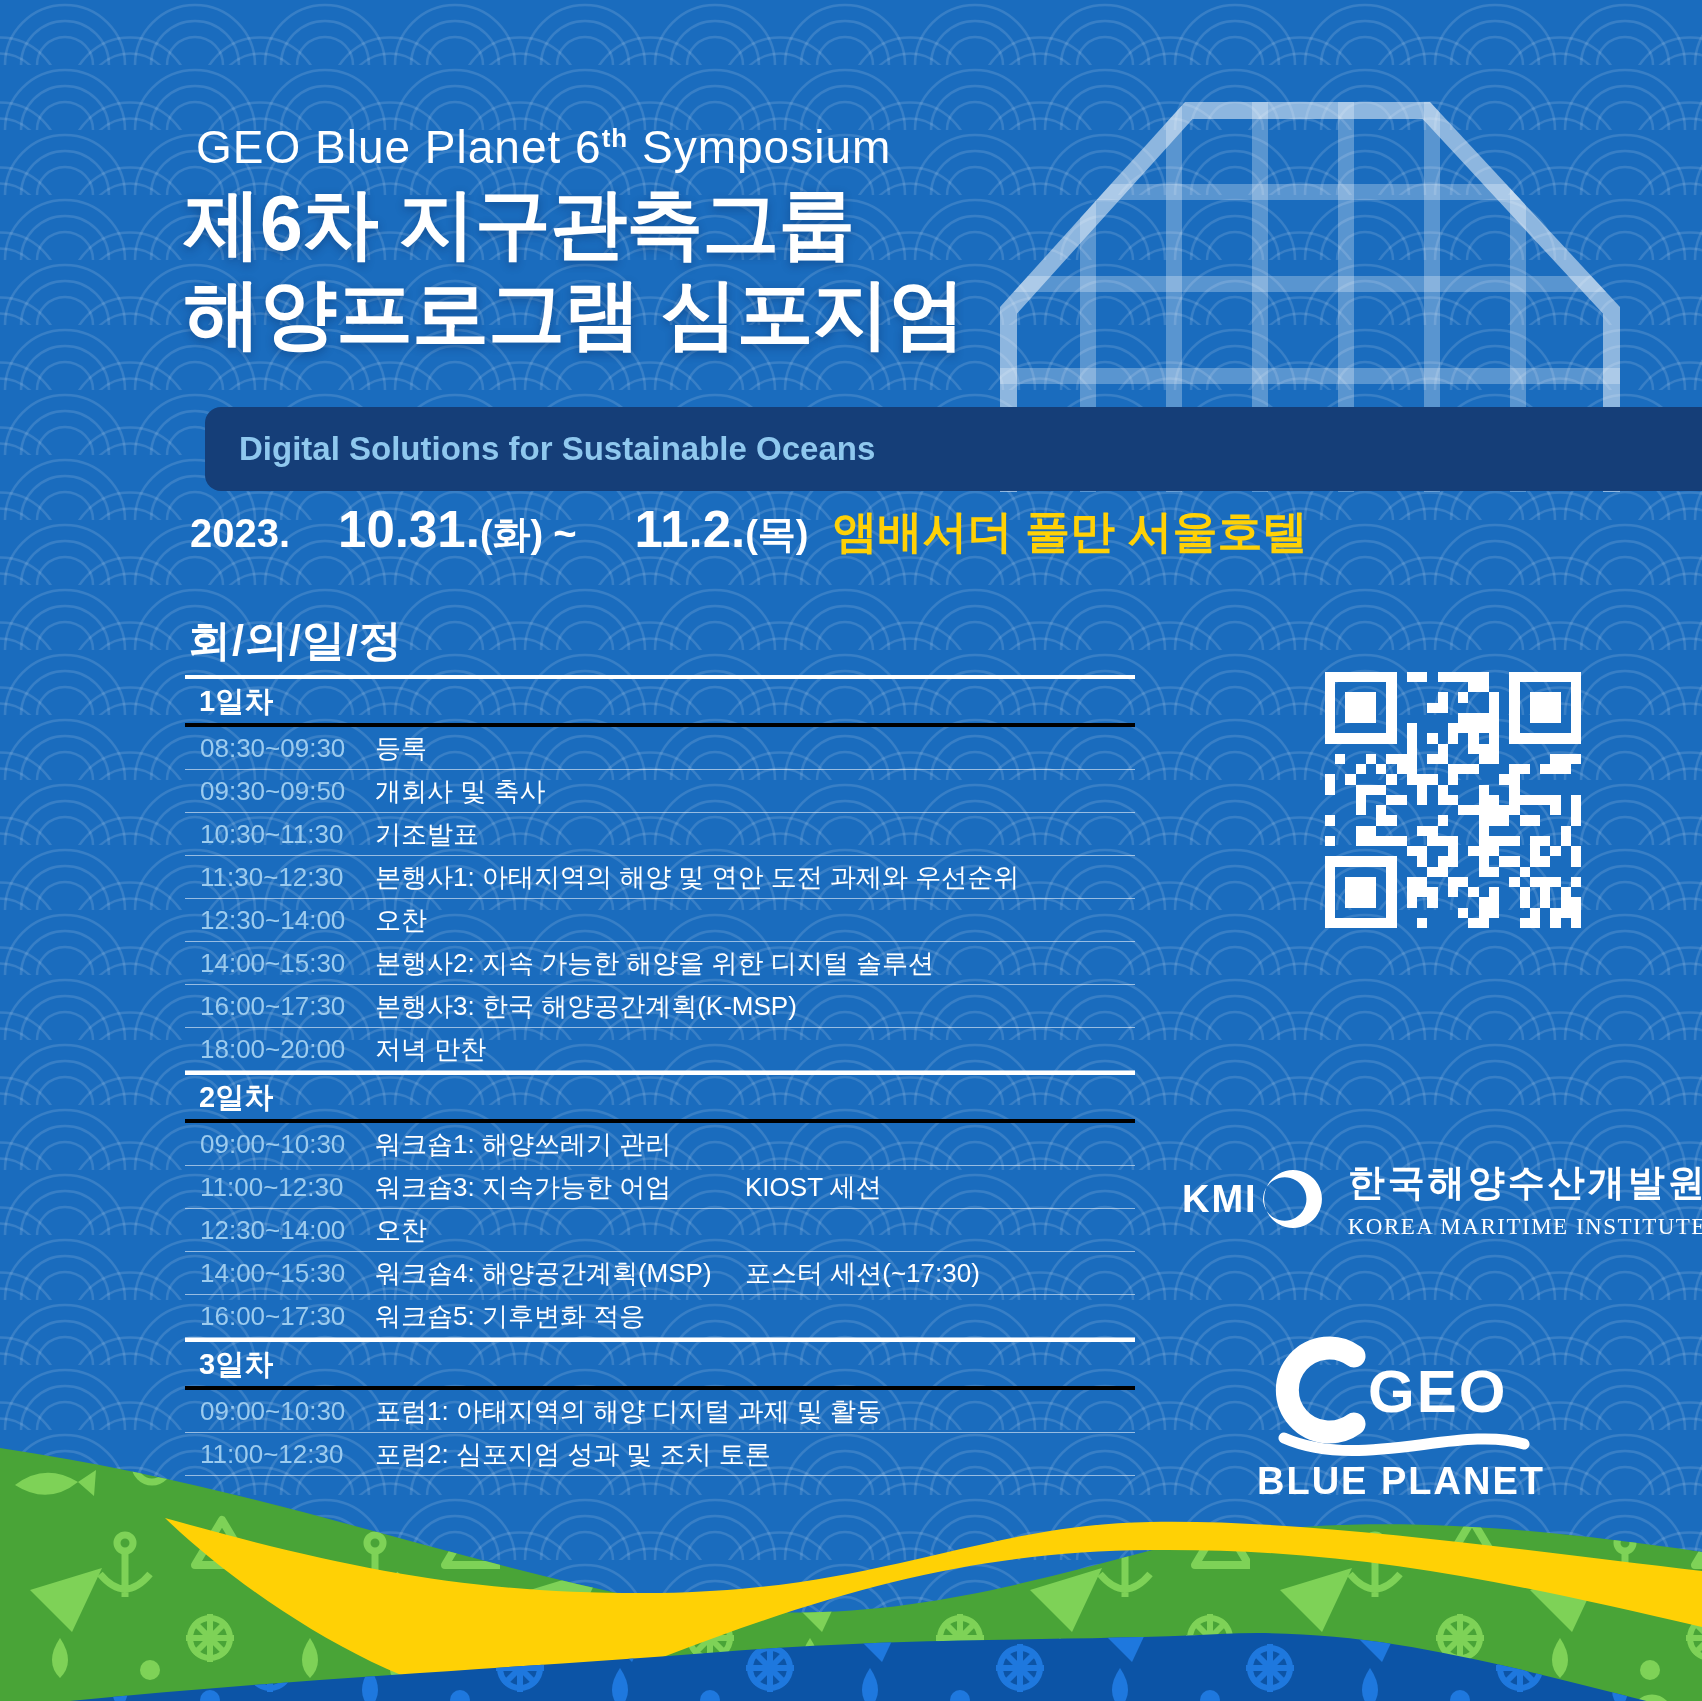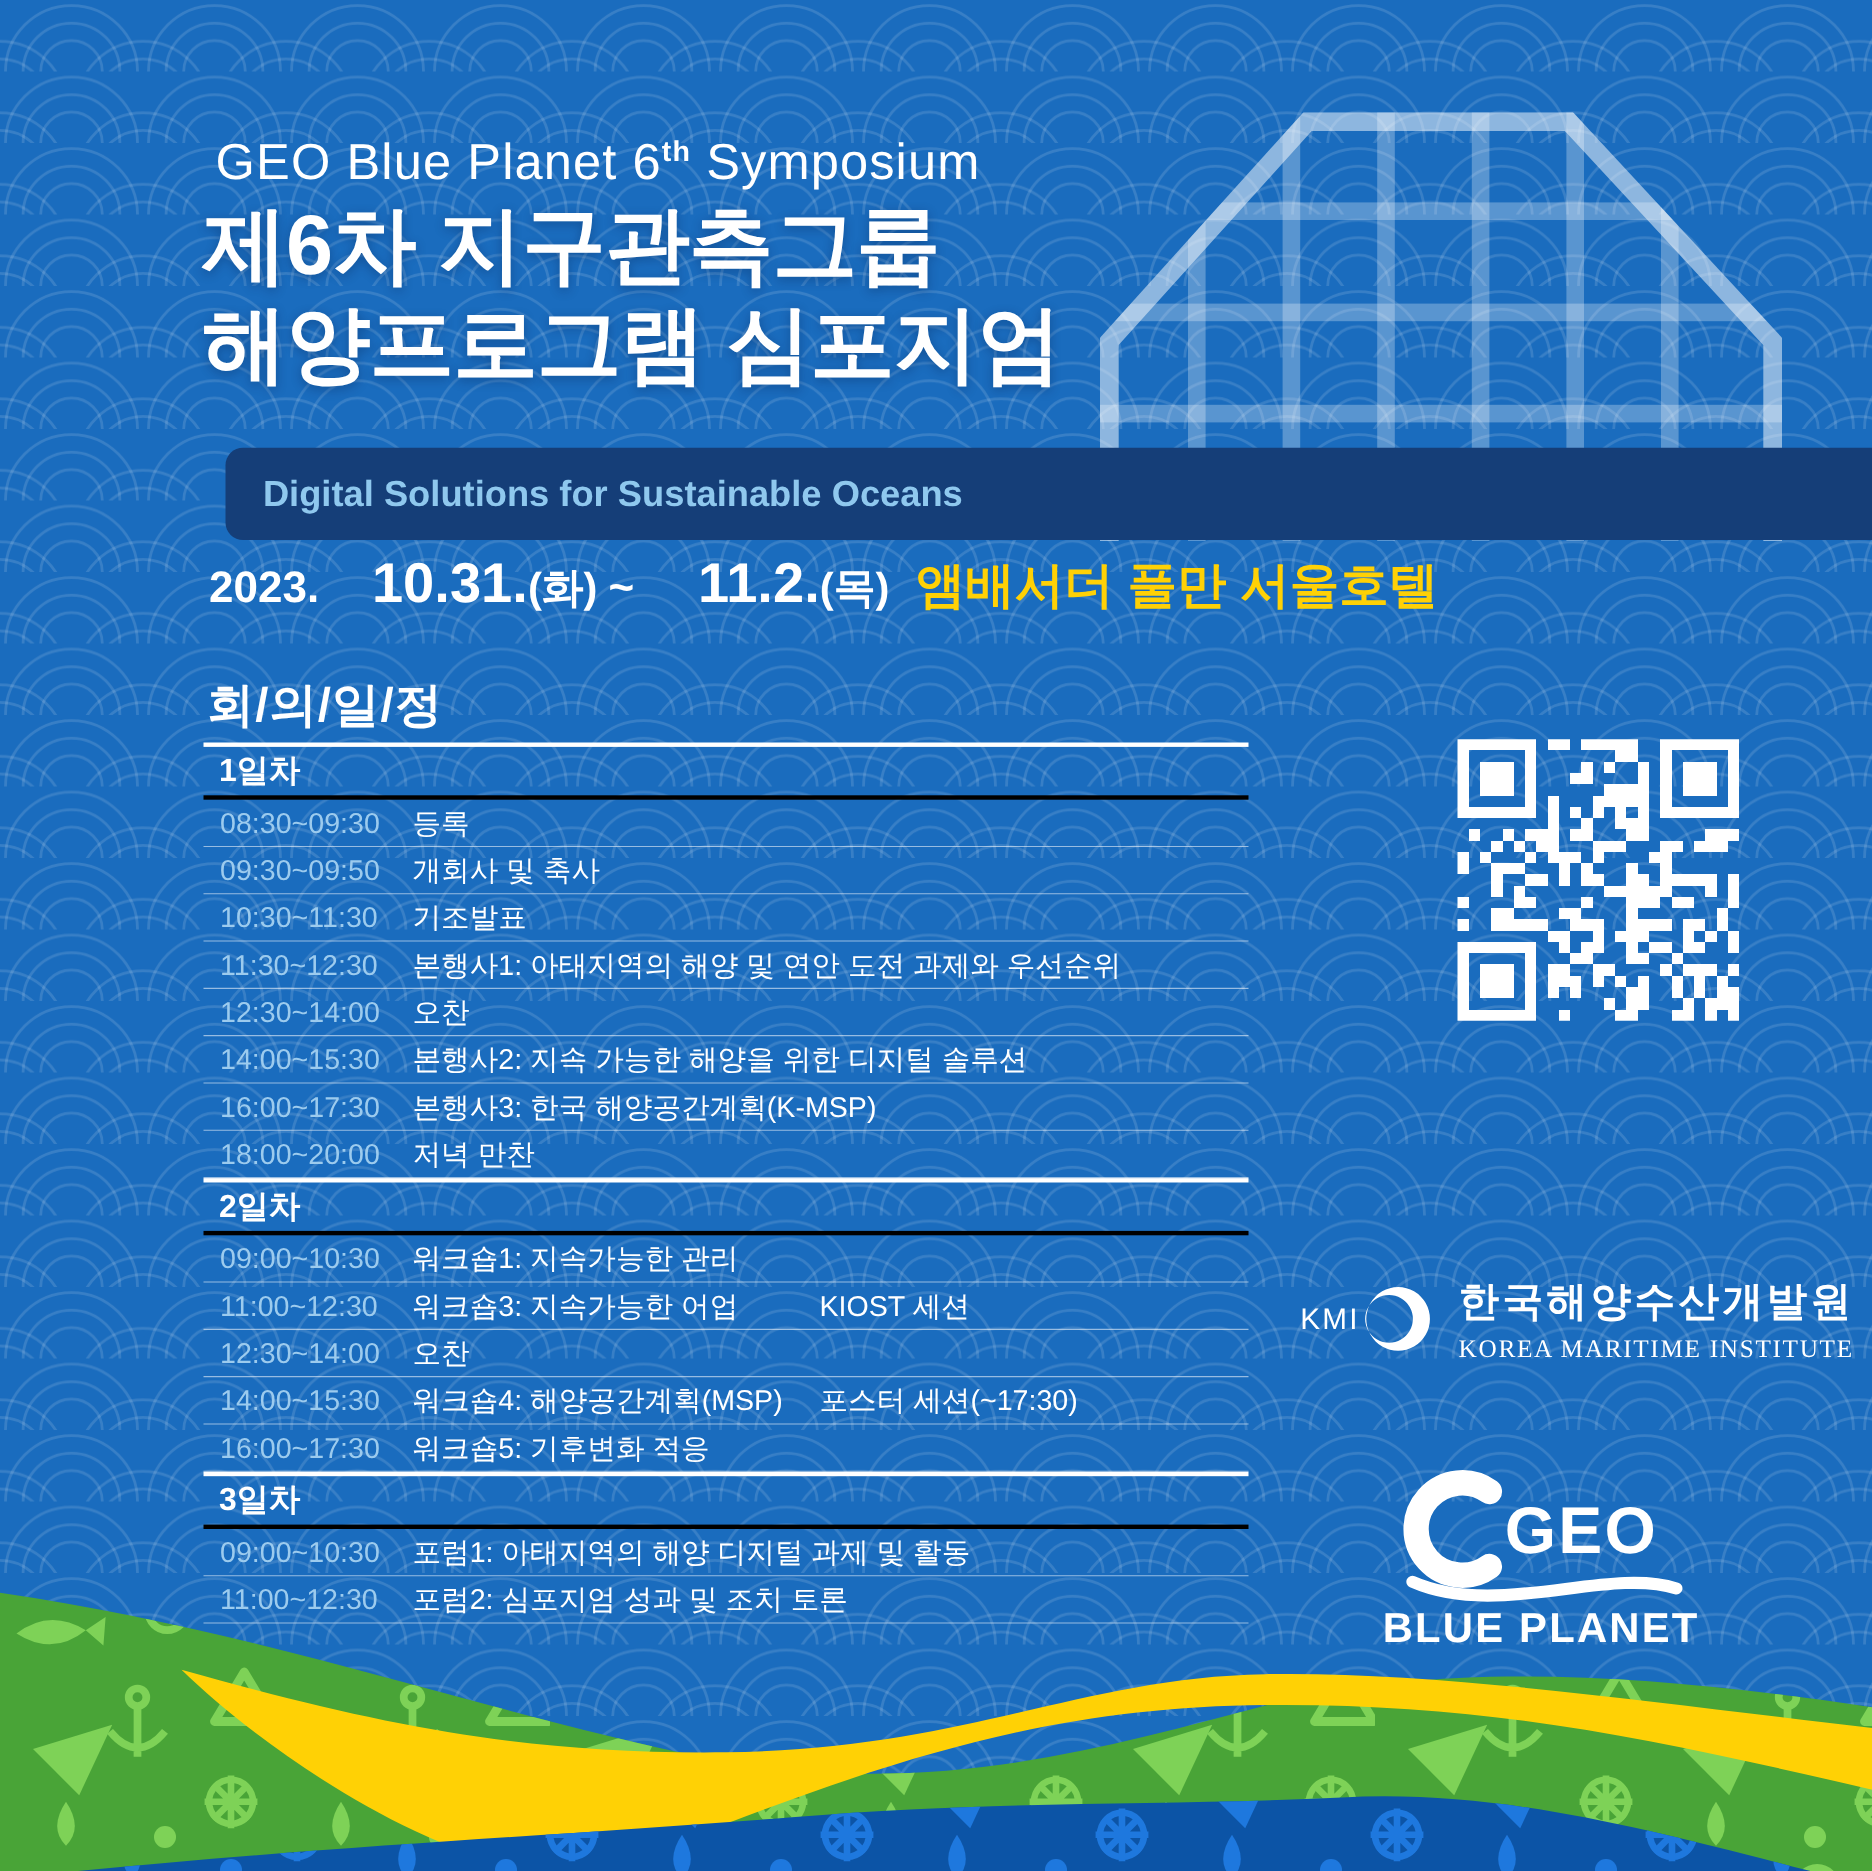--- a/index.html
+++ b/index.html
@@ -47,21 +47,21 @@
   .sched-time{width:190px;padding-left:15px;box-sizing:border-box;color:var(--time-text,#9CCBEE);flex:none;}
   .sched-col1{width:370px;flex:none;color:#fff;white-space:nowrap;}
   .sched-col2{flex:1;color:#fff;white-space:nowrap;}
 
   
   #qr-box{left:1325px;top:672px;width:256px;height:256px;}
 
   
   #kmi-logo{left:1182px;top:1158px;display:flex;align-items:center;gap:24px;color:#fff;}
   #kmi-mark{display:flex;align-items:center;gap:4px;}
-  #kmi-acronym{font-size:27px;font-weight:400;letter-spacing:2px;}
+  #kmi-acronym{font-size:38px;font-weight:700;letter-spacing:2px;}
   #kmi-names{display:flex;flex-direction:column;gap:6px;}
   #kmi-name-ko{font-size:37px;font-weight:600;letter-spacing:3px;white-space:nowrap;}
   #kmi-name-en{font-family:"Liberation Serif","DejaVu Serif",serif;font-size:23px;letter-spacing:1.5px;white-space:nowrap;}
 
   
   #geo-logo{left:1256px;top:1330px;width:290px;display:flex;flex-direction:column;align-items:center;}
   #geo-wordmark{font-size:38px;font-weight:800;color:#fff;letter-spacing:2px;margin-top:2px;}
   #geo-mark text{font-family:"Liberation Sans","DejaVu Sans",sans-serif;font-size:60px;font-weight:800;fill:#fff;letter-spacing:2px;}
 
   
@@ -174,21 +174,21 @@
         <span class="sched-col2"></span>
       </div>
       <div class="sched-row">
         <span class="sched-time">18:00~20:00</span>
         <span class="sched-col1">저녁 만찬</span>
         <span class="sched-col2"></span>
       </div>
       <div class="day-header">2일차</div>
       <div class="sched-row">
         <span class="sched-time">09:00~10:30</span>
-        <span class="sched-col1">워크숍1: 지속가능한 관리</span>
+        <span class="sched-col1">워크숍1: 해양쓰레기 관리</span>
       </div>
       <div class="sched-row">
         <span class="sched-time">11:00~12:30</span>
         <span class="sched-col1">워크숍3: 지속가능한 어업</span>
         <span class="sched-col2">KIOST 세션</span>
       </div>
       <div class="sched-row">
         <span class="sched-time">12:30~14:00</span>
         <span class="sched-col1">오찬</span>
         <span class="sched-col2"></span>

